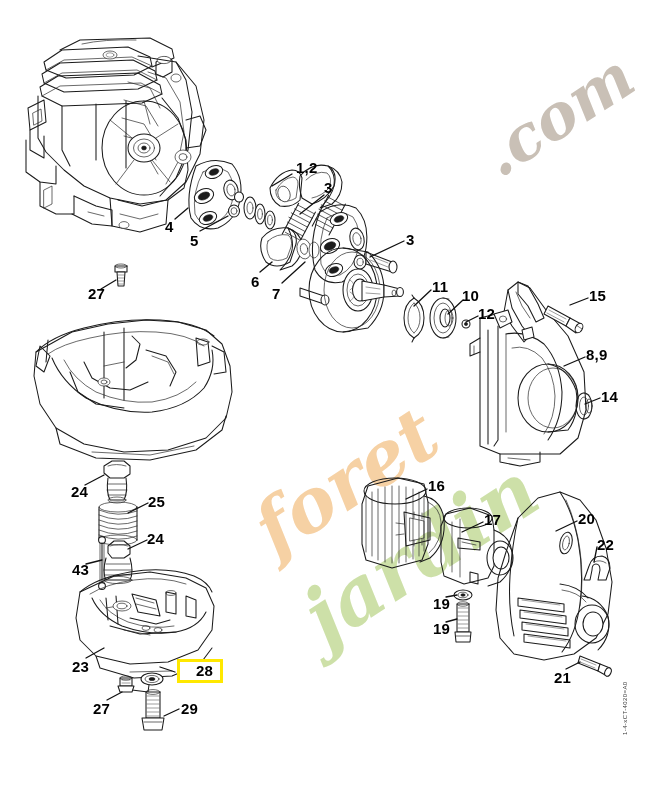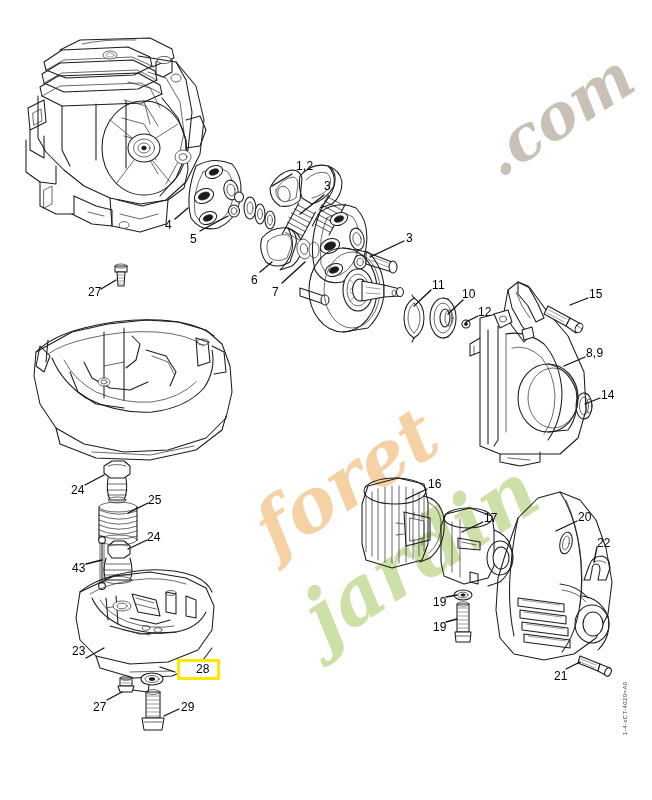--- a/index.html
+++ b/index.html
@@ -28,22 +28,22 @@
   .cal { fill: none; stroke: #1b1b1b; stroke-width: 1.05; stroke-linejoin: round; stroke-linecap: round; }
   .cal-thin { fill: none; stroke: #2a2a2a; stroke-width: 0.7; stroke-linejoin: round; stroke-linecap: round; }
   .cal-hair { fill: none; stroke: #3a3a3a; stroke-width: 0.5; stroke-linecap: round; }
   .cal-fillw { fill: #ffffff; stroke: #1b1b1b; stroke-width: 1.05; stroke-linejoin: round; }
   .cal-fillw-thin { fill: #ffffff; stroke: #2a2a2a; stroke-width: 0.7; stroke-linejoin: round; }
   .cal-dark { fill: #1b1b1b; stroke: #1b1b1b; stroke-width: 0.6; }
   .leader { fill: none; stroke: #111111; stroke-width: 1.3; stroke-linecap: round; }
   .lbl {
     position: absolute;
     font-family: "Liberation Sans", sans-serif;
-    font-weight: normal;
-    font-size: 12px;
+    font-weight: bold;
+    font-size: 15px;
     color: #000000;
     white-space: nowrap;
     line-height: 1;
     letter-spacing: 0.2px;
   }
   .lbl-hl {
     border: 3px solid #ffe800;
     background: #ffffff;
     padding: 1px 7px 2px 16px;
     box-sizing: border-box;
@@ -546,21 +546,21 @@
       <div class="lbl" style="left: 462px; top: 288px;">10</div>
       <div class="lbl" style="left: 478px; top: 306px; text-align: center;">12</div>
       <div class="lbl" style="left: 589px; top: 288px;">15</div>
       <div class="lbl" style="left: 586px; top: 347px;">8,9</div>
       <div class="lbl" style="left: 601px; top: 389px;">14</div>
       <div class="lbl" style="left: 88px; top: 286px;">27</div>
       <div class="lbl" style="left: 71px; top: 484px;">24</div>
       <div class="lbl" style="left: 148px; top: 494px;">25</div>
       <div class="lbl" style="left: 147px; top: 531px;">24</div>
       <div class="lbl" style="left: 72px; top: 562px;">43</div>
-      <div class="lbl" style="left: 72px; top: 645px;">23</div>
+      <div class="lbl" style="left: 72px; top: 659px;">23</div>
       <div class="lbl lbl-hl" style="left: 177px; top: 659px;">28</div>
       <div class="lbl" style="left: 93px; top: 701px;">27</div>
       <div class="lbl" style="left: 181px; top: 701px;">29</div>
       <div class="lbl" style="left: 428px; top: 478px;">16</div>
       <div class="lbl" style="left: 484px; top: 512px;">17</div>
       <div class="lbl" style="left: 578px; top: 511px;">20</div>
       <div class="lbl" style="left: 597px; top: 537px;">22</div>
       <div class="lbl" style="left: 433px; top: 596px;">19</div>
       <div class="lbl" style="left: 433px; top: 621px;">19</div>
       <div class="lbl" style="left: 554px; top: 670px;">21</div>

